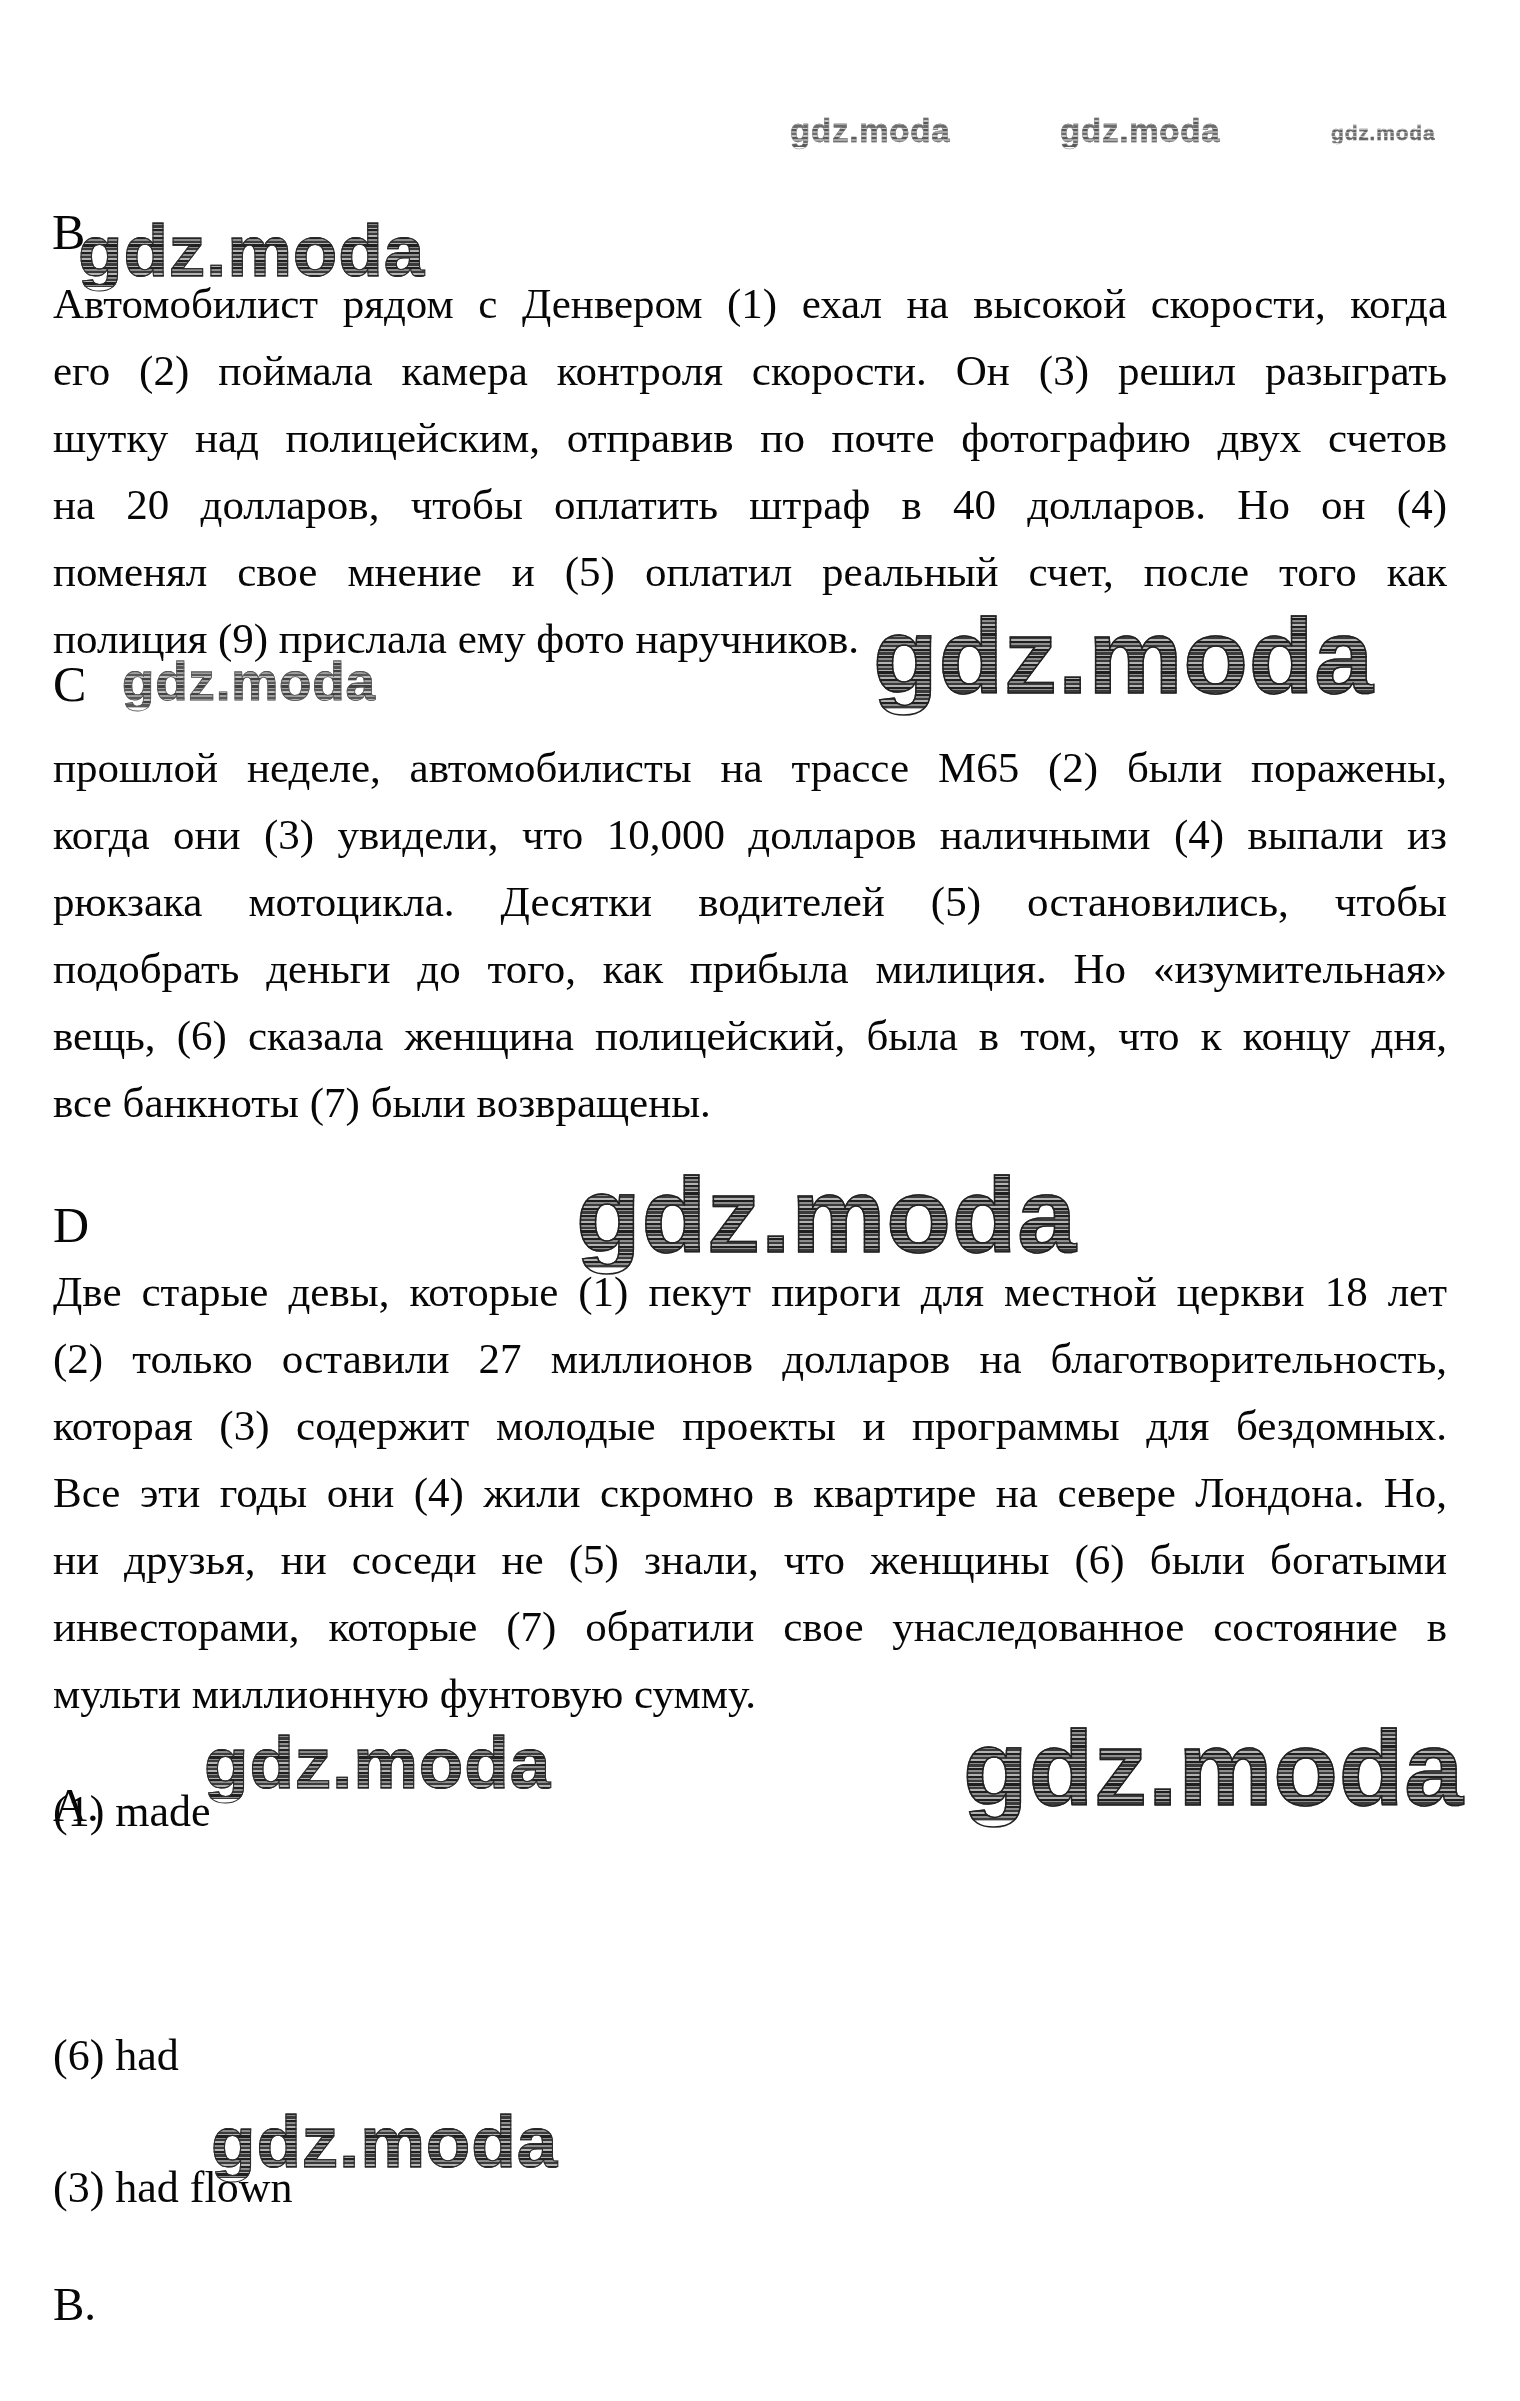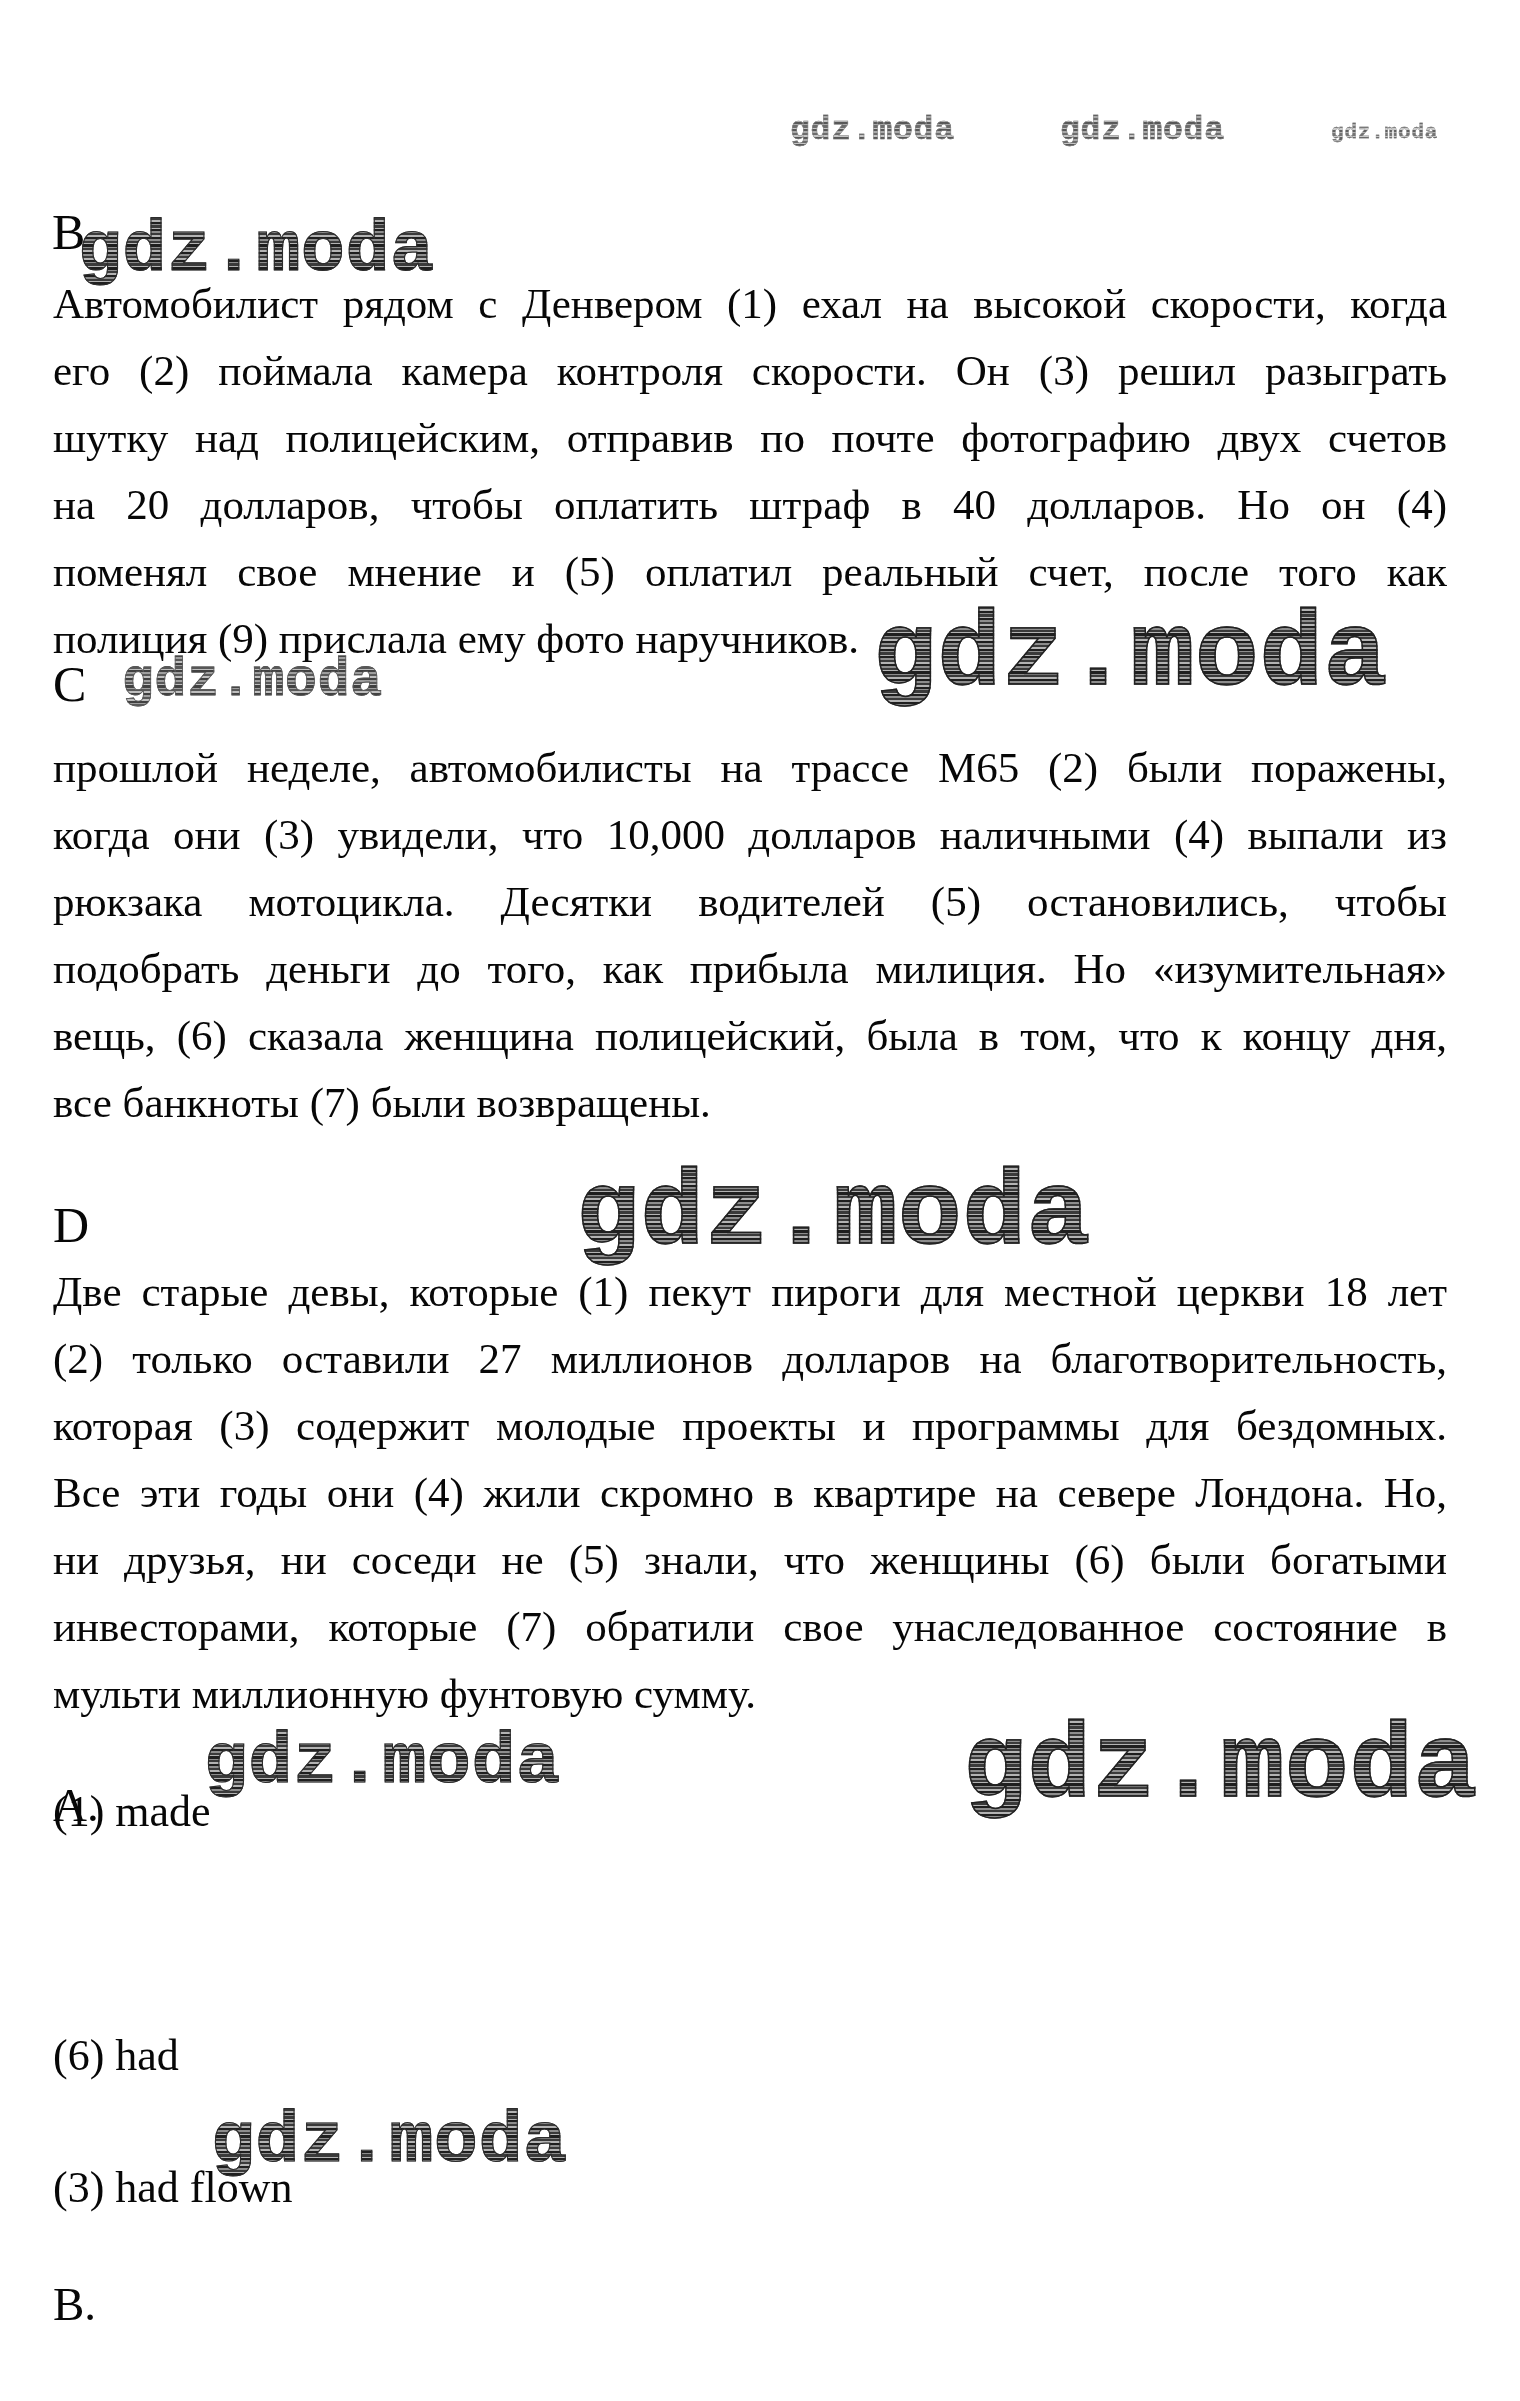--- a/index.html
+++ b/index.html
@@ -36,21 +36,21 @@
     line-height:1;
   }
   .ansline{
     position:absolute;
     font-size:44px;
     line-height:1.1;
   }
   
   .wm{
     position:absolute;
-    font-family:Liberation Mono, monospace;
+    font-family:Liberation Sans, sans-serif;
     font-weight:bold;
     white-space:nowrap;
     line-height:1;
     color:#4a4a4a;
     mix-blend-mode:multiply;
     letter-spacing:0.8px;
   }
   @supports ((-webkit-background-clip: text) or (background-clip: text)){
     .wm{
       background-image:repeating-linear-gradient(to bottom,

